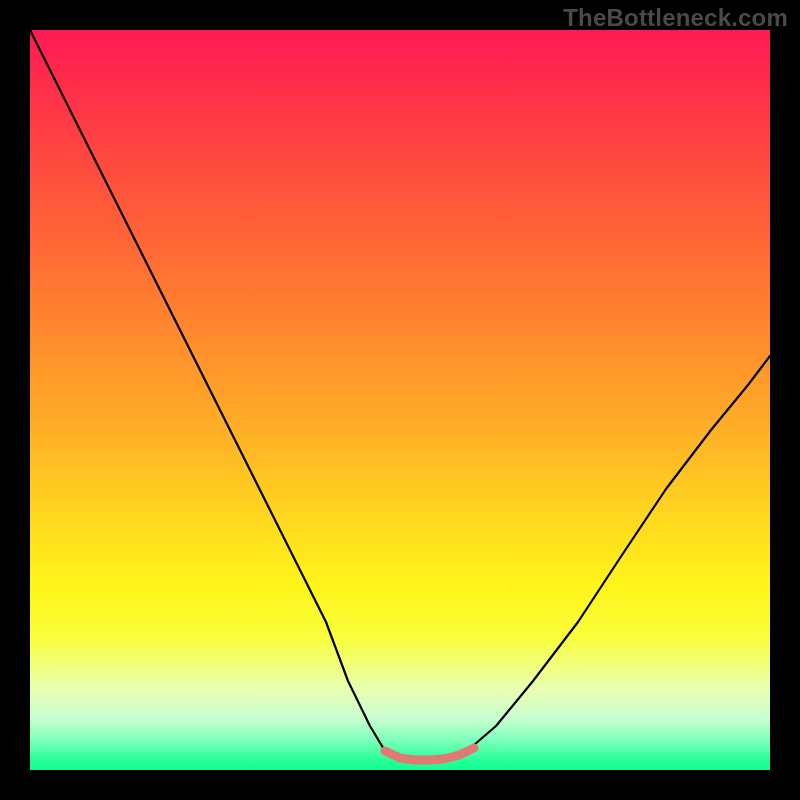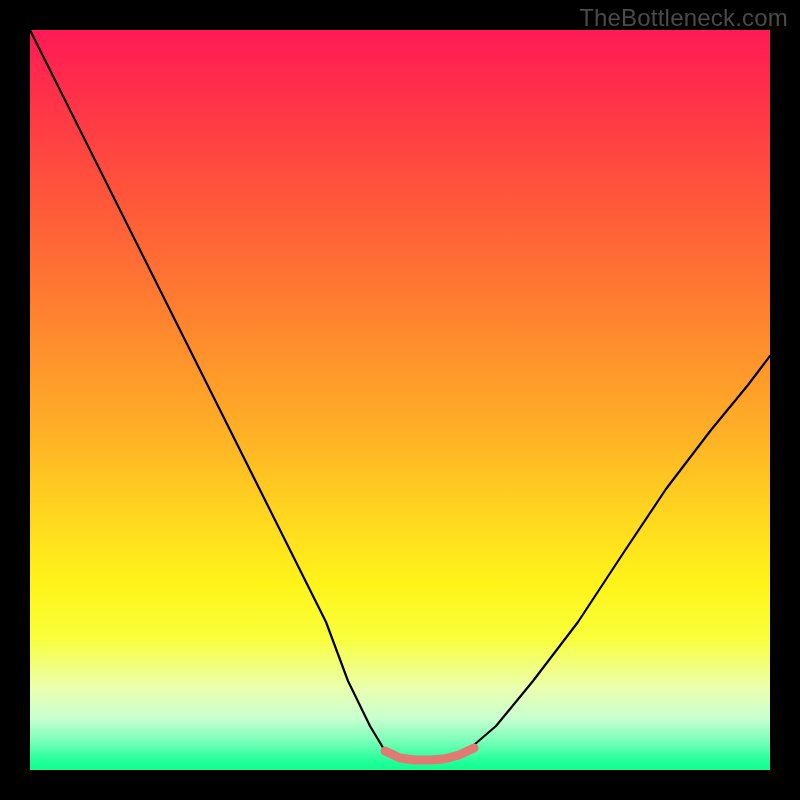--- a/index.html
+++ b/index.html
@@ -16,21 +16,21 @@
     width: 800px;
     height: 800px;
     background: #000;
   }
   .watermark {
     position: absolute;
     top: 4px;
     right: 12px;
     color: #4a4a4a;
     font-size: 24px;
-    font-weight: 400;
+    font-weight: 700;
     letter-spacing: 0.2px;
     z-index: 10;
     user-select: none;
   }
   .plot-area {
     position: absolute;
     left: 30px;
     top: 30px;
     width: 740px;
     height: 740px;

